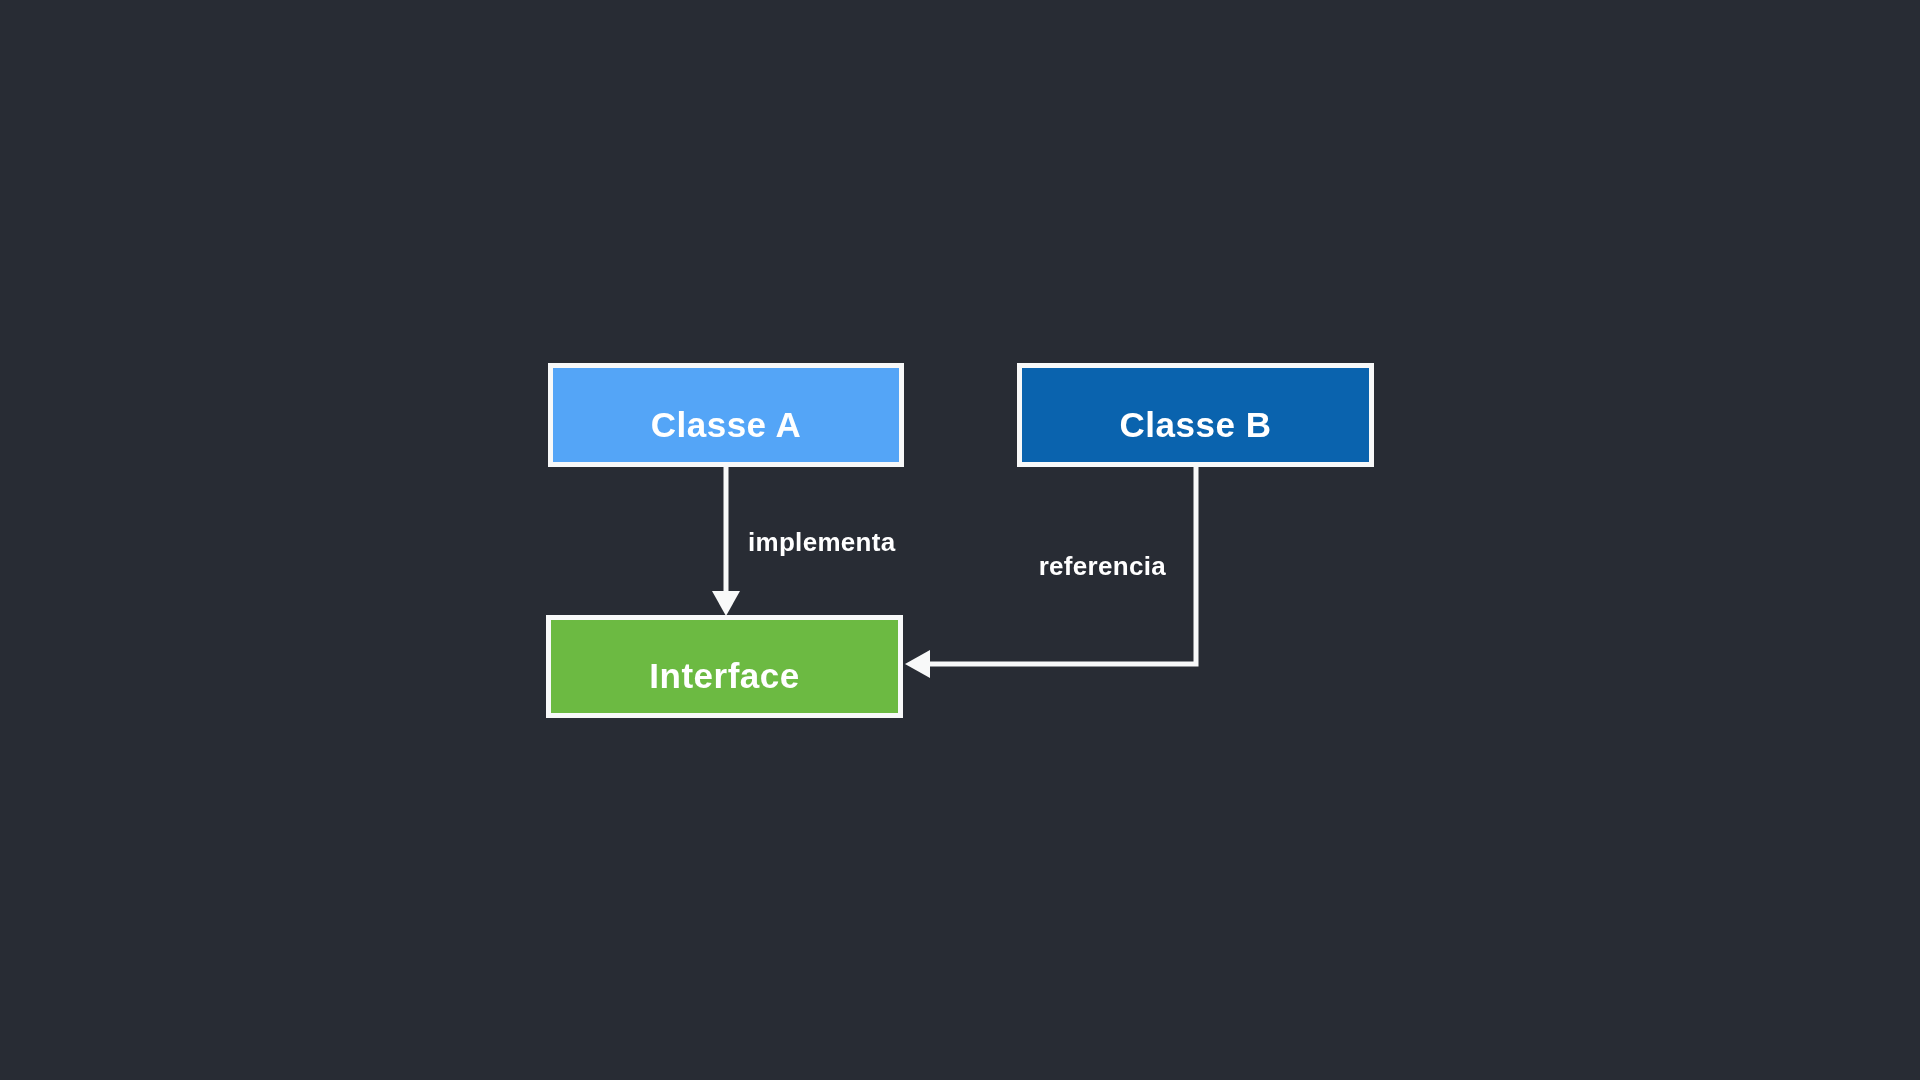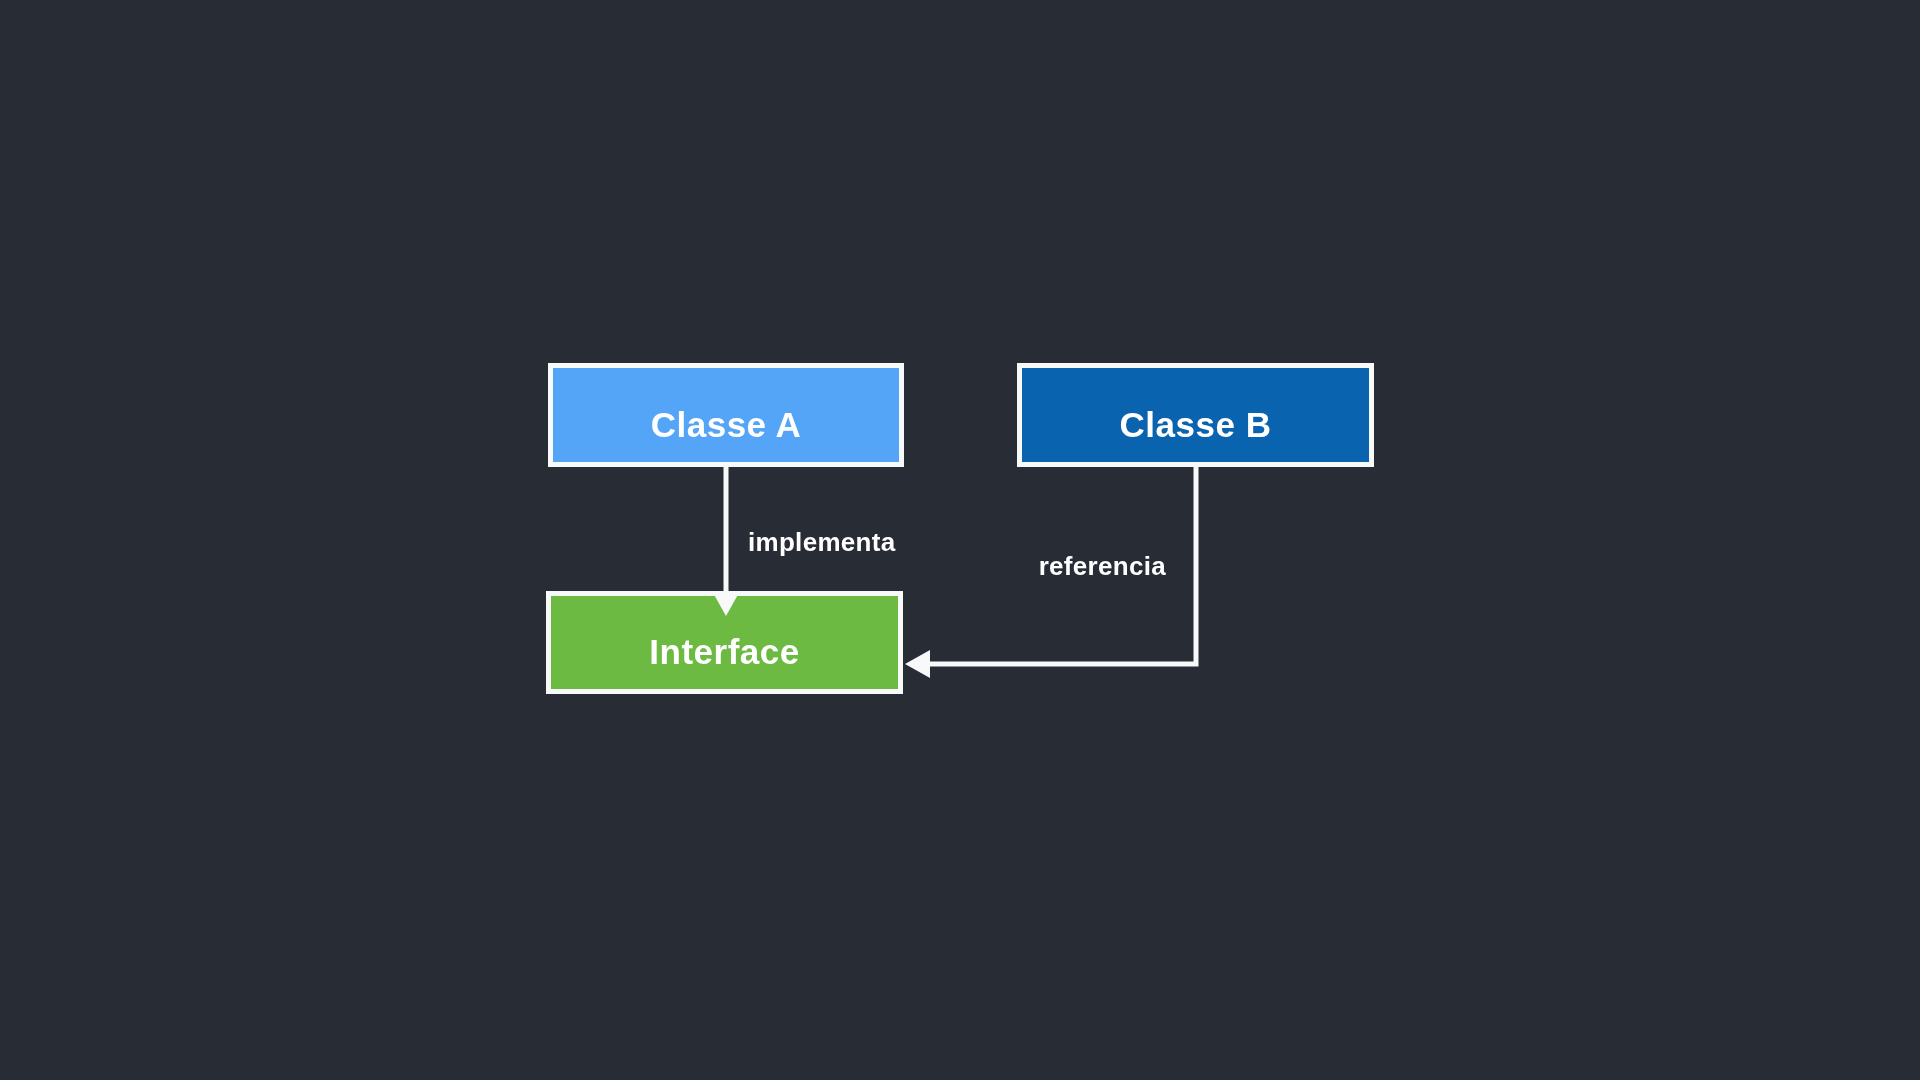--- a/index.html
+++ b/index.html
@@ -28,21 +28,21 @@
     color: #ffffff;
     font-size: 35px;
     font-weight: bold;
     letter-spacing: 0.5px;
     text-align: center;
     white-space: nowrap;
     margin-top: 19px;
   }
   #node-classe-a   { left: 548px;  top: 363px; width: 356px; height: 104px; }
   #node-classe-b   { left: 1017px; top: 363px; width: 357px; height: 104px; }
-  #node-interface  { left: 546px;  top: 591px; width: 357px; height: 103px; }
+  #node-interface  { left: 546px;  top: 615px; width: 357px; height: 103px; }
   .edges-svg {
     position: absolute;
     left: 0; top: 0;
     width: 1920px; height: 1080px;
     pointer-events: none;
   }
   .edge-line {
     stroke: #f8f9f9;
     stroke-width: 5;
     fill: none;

